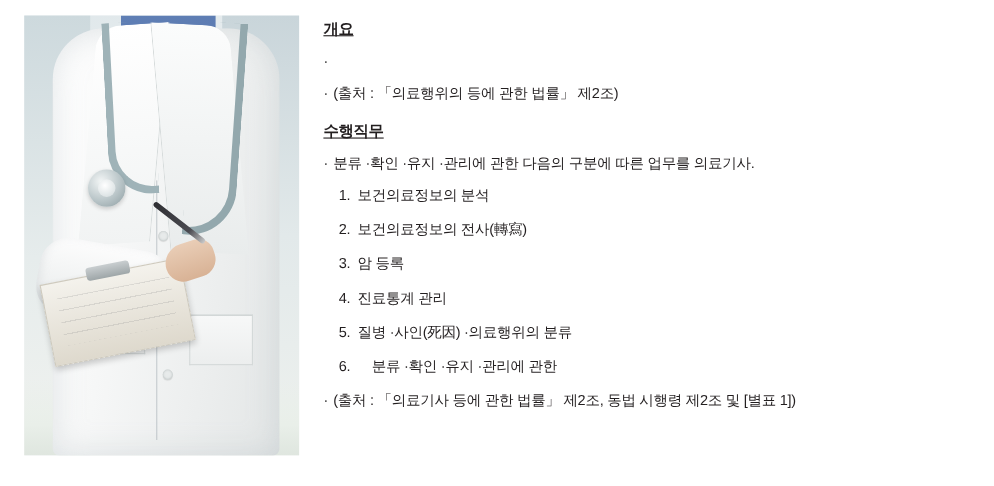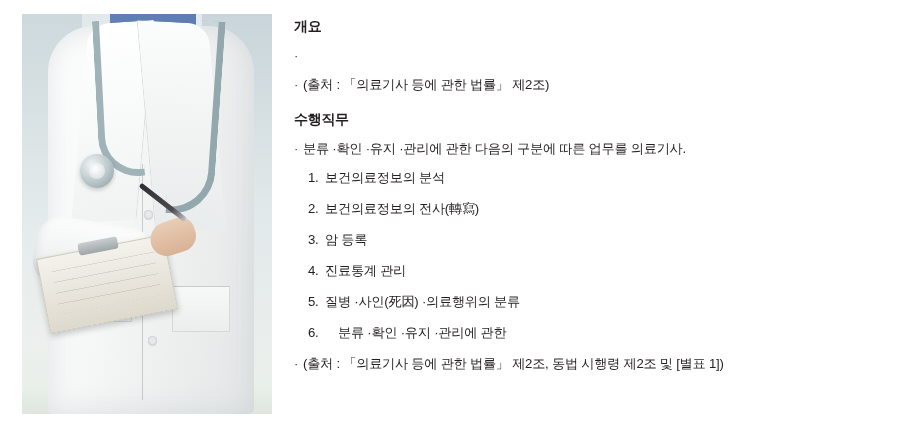--- a/index.html
+++ b/index.html
@@ -170,20 +170,21 @@
     flex: 1 1 auto;
     padding: 16px 14px 0 22px;
     box-sizing: border-box;
   }
   .sec-title {
     font-size: 14px;
     font-weight: bold;
     color: #231f20;
     letter-spacing: -0.3px;
     margin: 2px 0 9px 0;
+    text-decoration: underline;
   }
   .sec-title.second { margin-top: 16px; }
 
   .bullet {
     display: flex;
     align-items: flex-start;
     margin: 0 0 8px 0;
   }
   .bullet .dot {
     flex: 0 0 auto;
@@ -263,21 +264,21 @@
   <div class="text-col">
 
     <div class="sec-title">개요</div>
 
     <div class="bullet">
       <span class="dot">·</span>
     </div>
 
     <div class="bullet">
       <span class="dot">·</span>
-      <span class="btext">(출처 : 「의료기사 등에 관한 법률」 제2조)</span>
+      <span class="btext">(출처 : 「의료행위의 등에 관한 법률」 제2조)</span>
     </div>
 
     <div class="sec-title second">수행직무</div>
 
     <div class="bullet">
       <span class="dot">·</span>
       <span class="btext">
         <span class="indent-line">분류 ·확인 ·유지 ·관리에 관한 다음의 구분에 따른 업무를 의료기사.</span>
       </span>
     </div>

